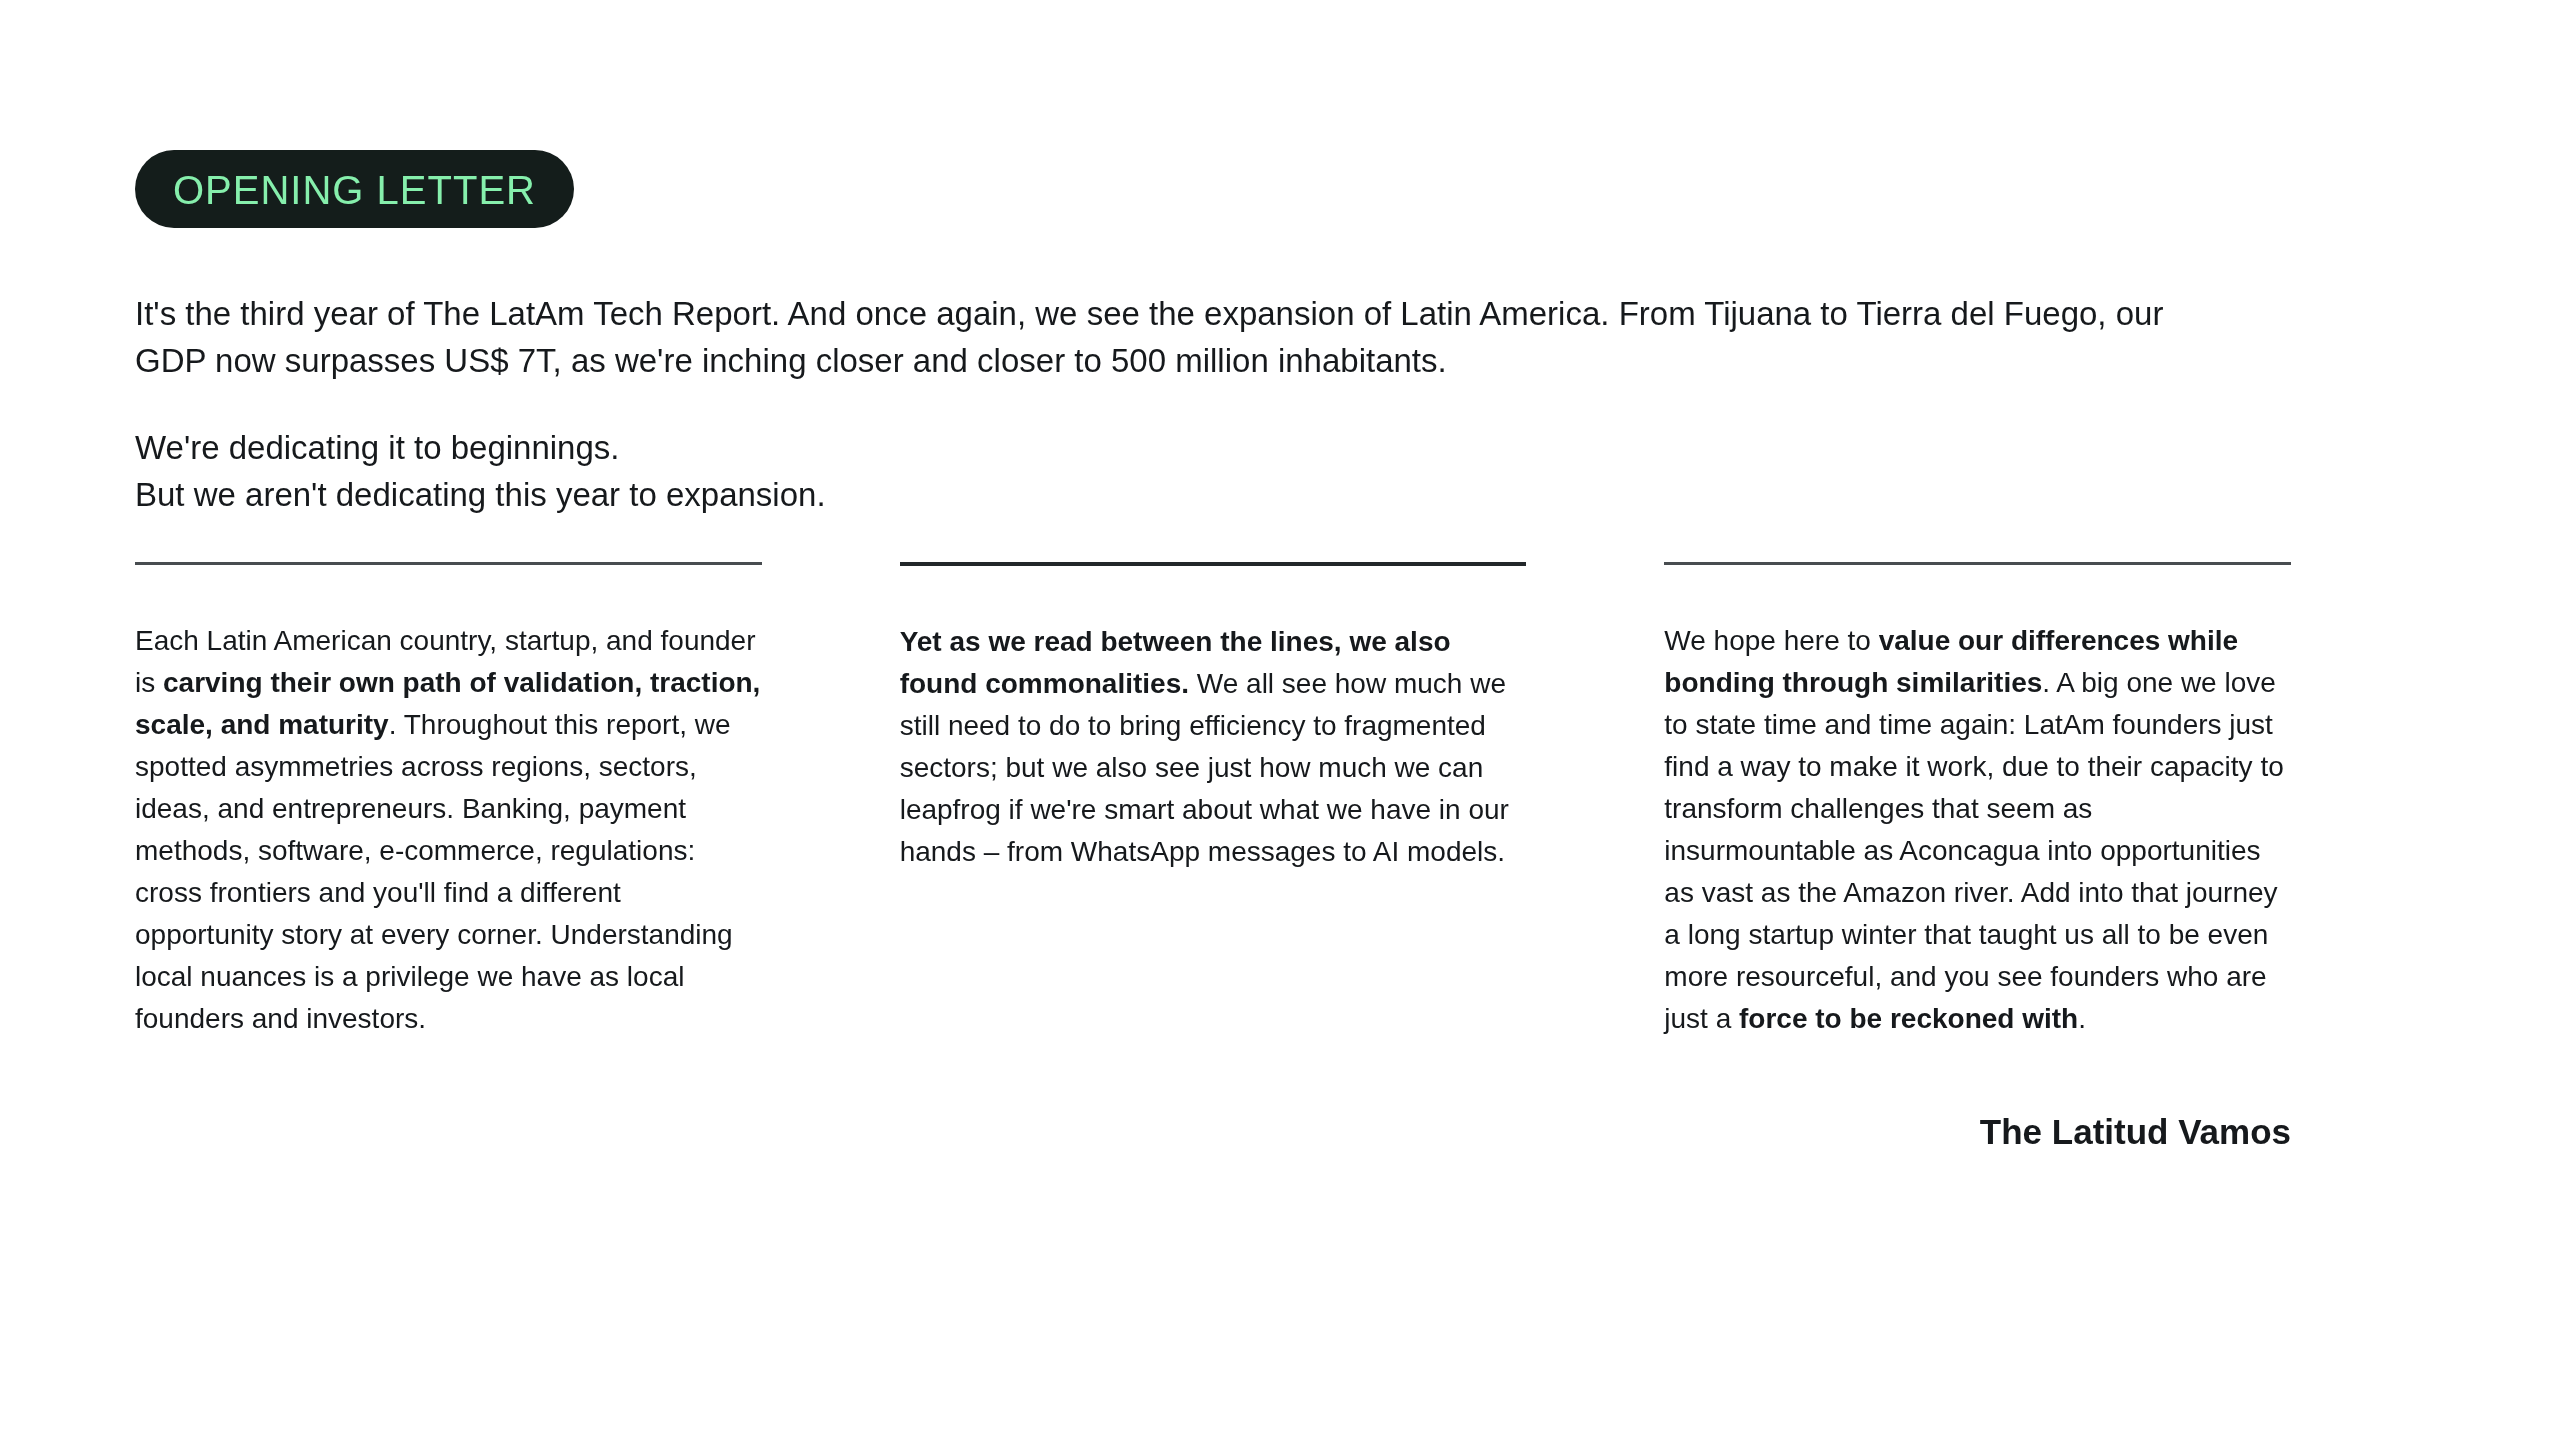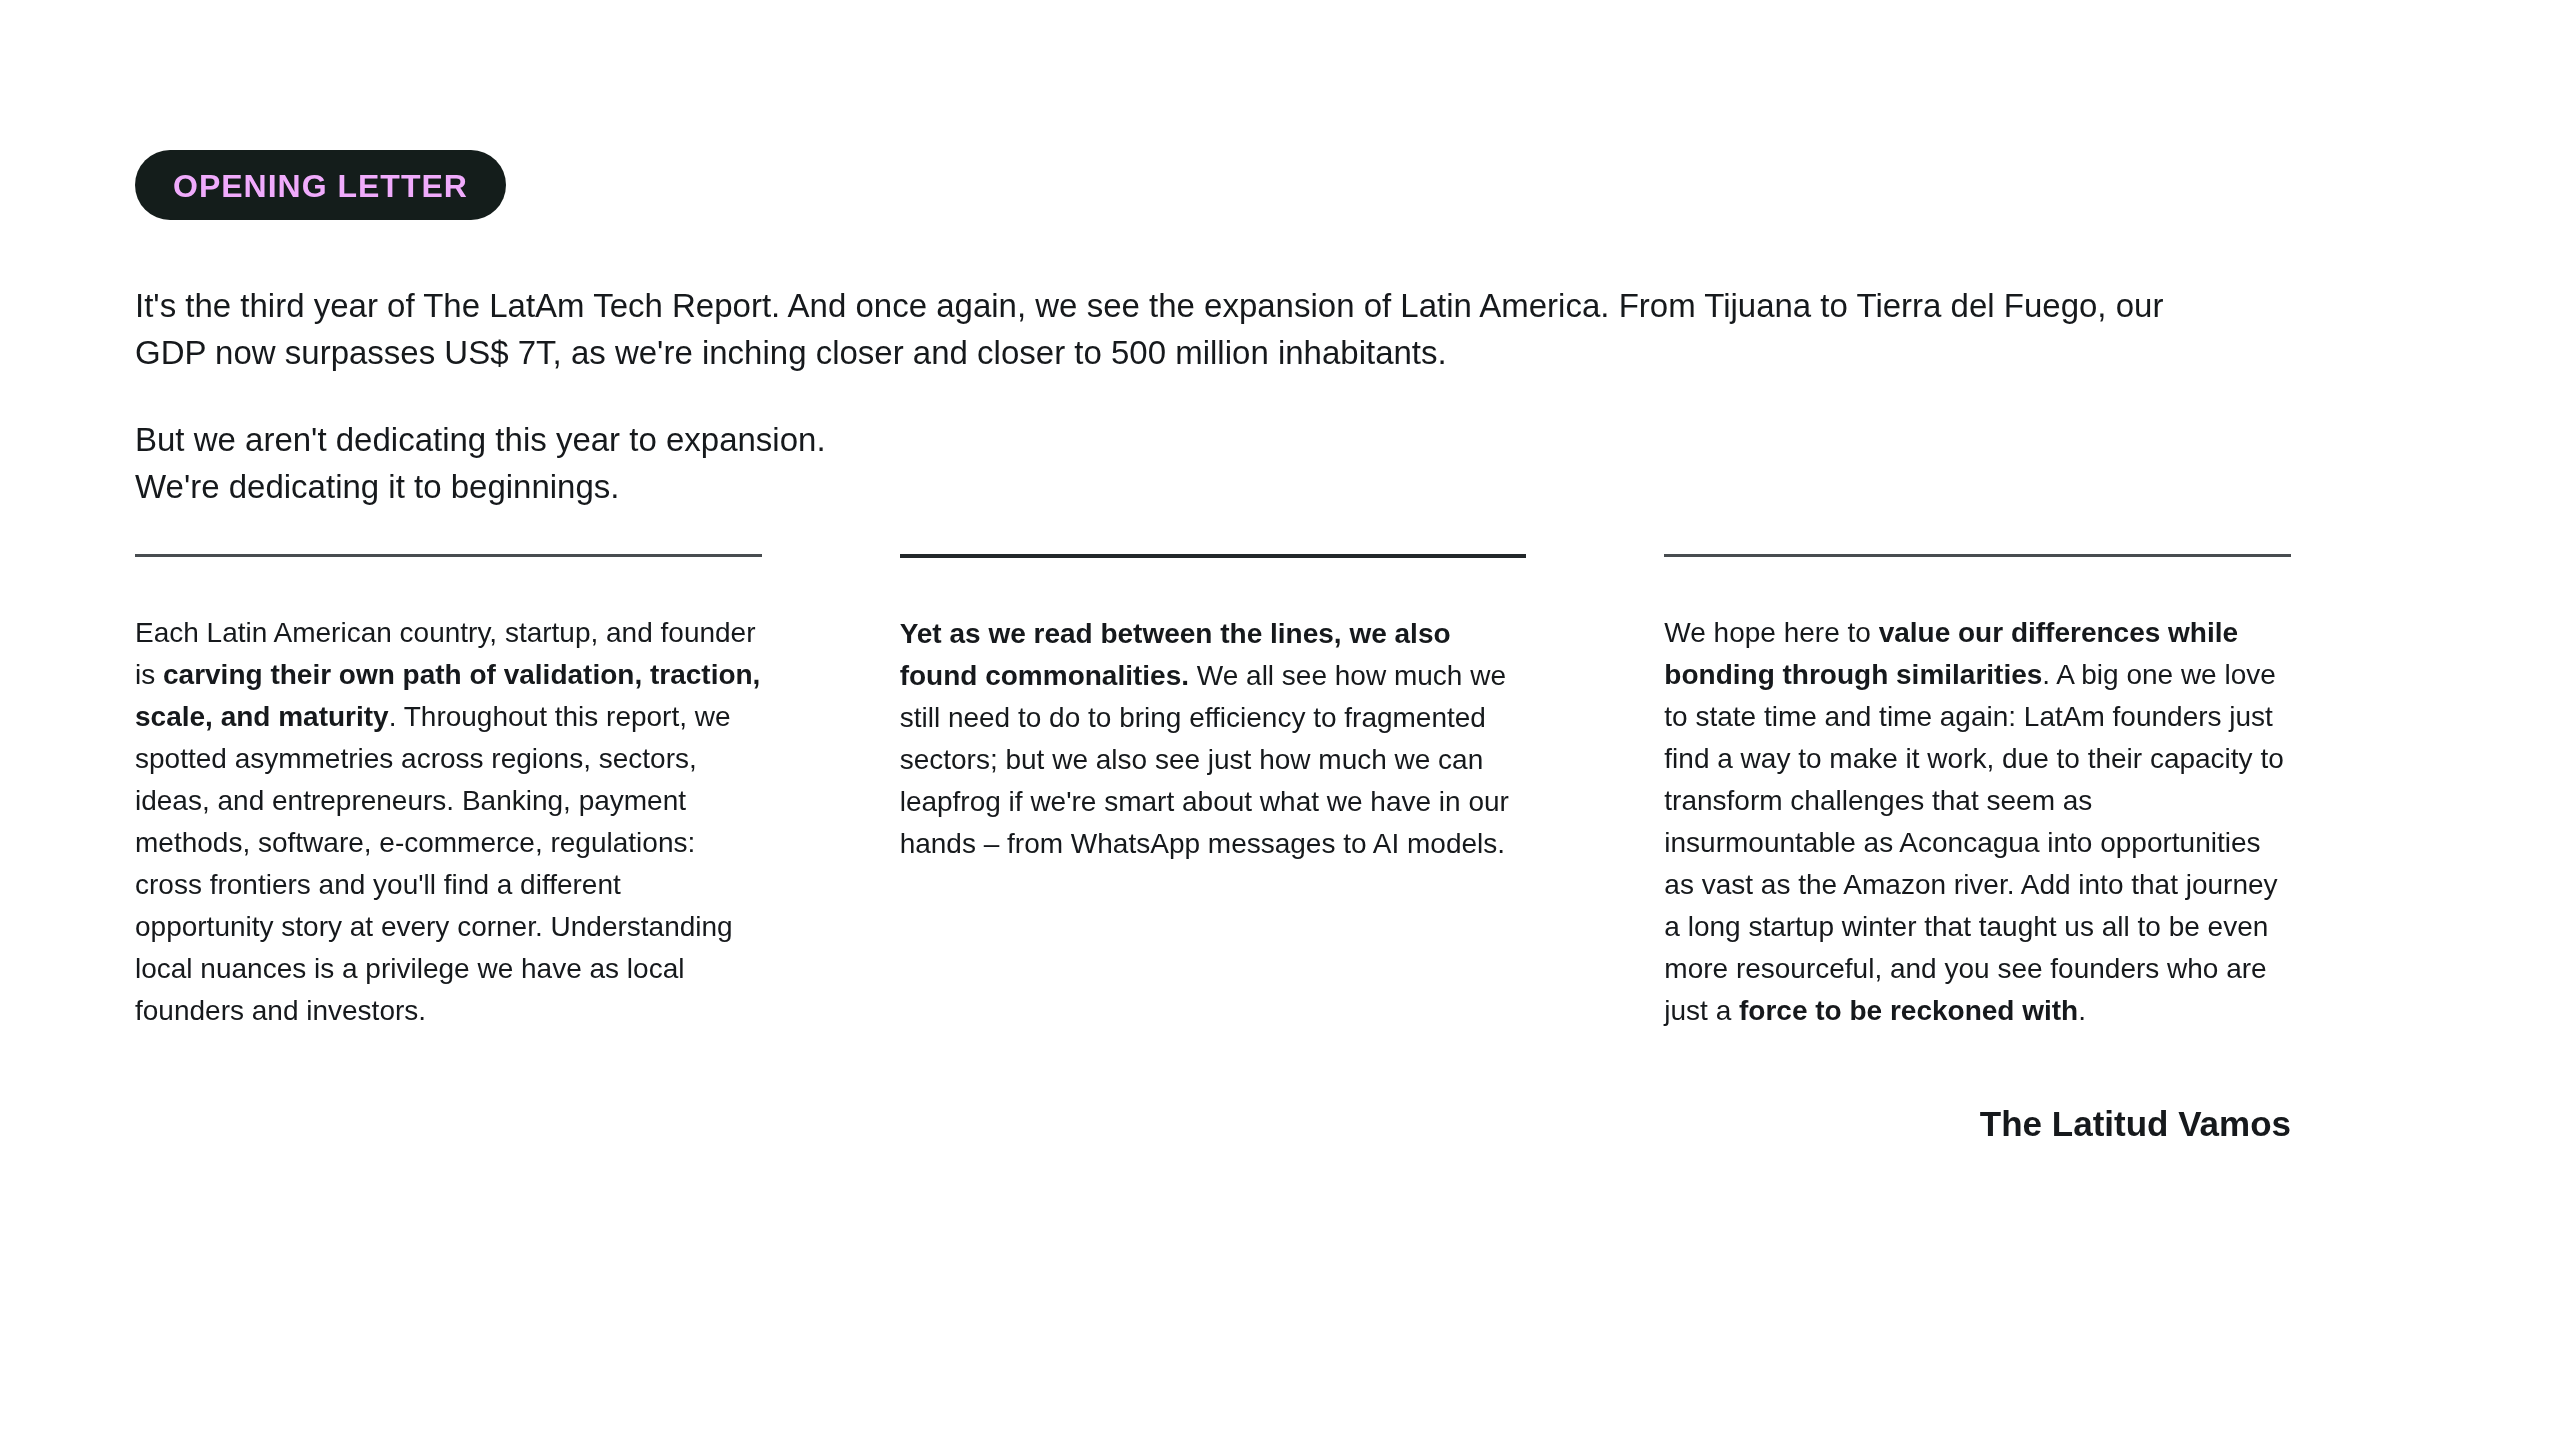--- a/index.html
+++ b/index.html
@@ -17,23 +17,23 @@
     overflow: hidden;
   }
   .content {
     width: 2156px;
     margin-left: 135px;
   }
   .badge {
     display: inline-block;
     margin-top: 150px;
     background: #141d1b;
-    color: #f0abfc;
-    font-size: 32px;
-    font-weight: 700;
+    color: #86efac;
+    font-size: 40px;
+    font-weight: 400;
     letter-spacing: 1px;
     line-height: 1;
     padding: 20px 38px 18px 38px;
     border-radius: 999px;
   }
   .intro {
     margin-top: 62px;
     font-size: 33px;
     line-height: 47px;
     max-width: 2060px;
@@ -84,22 +84,22 @@
 <div class="page">
   <div class="content">
 
     <div class="badge">
       <span>OPENING LETTER</span>
     </div>
 
     <p class="intro">It's the third year of The LatAm Tech Report. And once again, we see the expansion of Latin America. From Tijuana to Tierra del Fuego, our GDP now surpasses US$ 7T, as we're inching closer and closer to 500 million inhabitants.</p>
 
     <div class="dedication">
+      <div>We're dedicating it to beginnings.</div>
       <div>But we aren't dedicating this year to expansion.</div>
-      <div>We're dedicating it to beginnings.</div>
     </div>
 
     <div class="columns">
       <div class="column">
         <div class="col-rule"></div>
         <p class="col-text"><span>Each Latin American country, startup, and founder is </span><strong>carving their own path of validation, traction, scale, and maturity</strong><span>. Throughout this report, we spotted asymmetries across regions, sectors, ideas, and entrepreneurs. Banking, payment methods, software, e-commerce, regulations: cross frontiers and you'll find a different opportunity story at every corner. Understanding local nuances is a privilege we have as local founders and investors.</span></p>
       </div>
       <div class="column">
         <div class="col-rule"></div>
         <p class="col-text"><strong>Yet as we read between the lines, we also found commonalities.</strong><span> We all see how much we still need to do to bring efficiency to fragmented sectors; but we also see just how much we can leapfrog if we're smart about what we have in our hands – from WhatsApp messages to AI models.</span></p>

